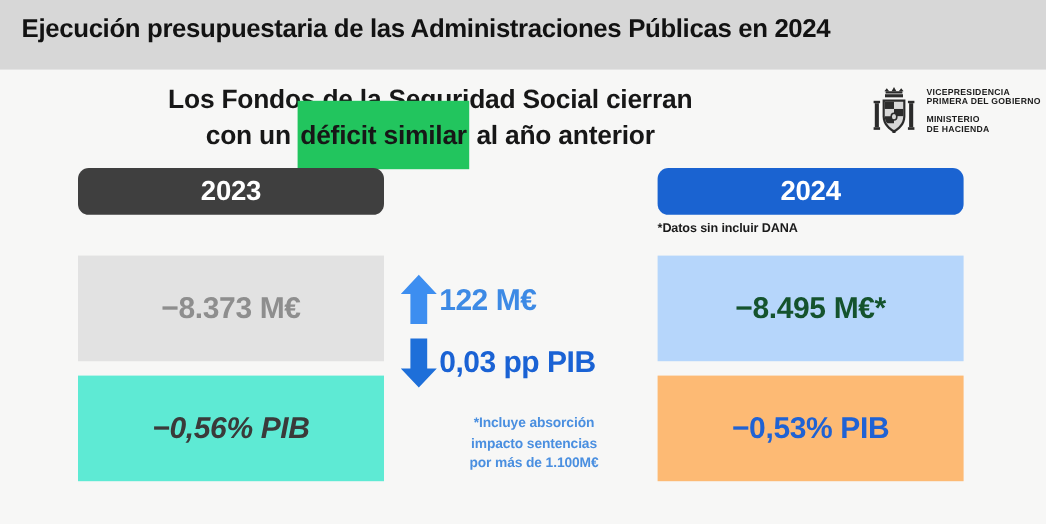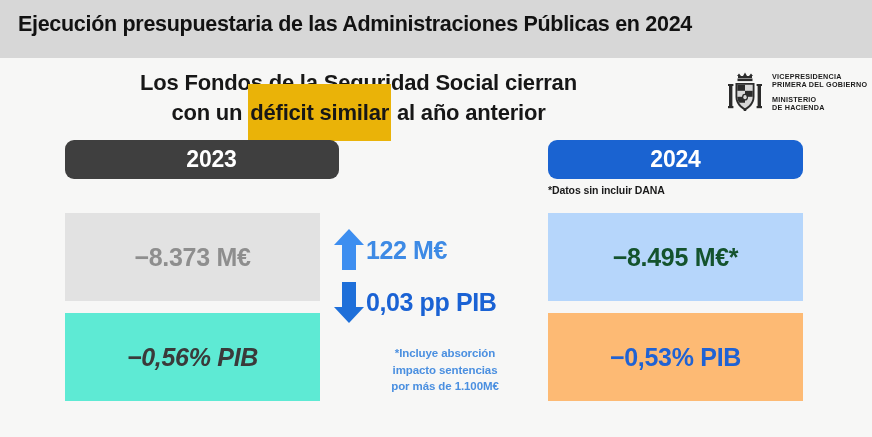--- a/index.html
+++ b/index.html
@@ -77,21 +77,21 @@
     top: 68px;
     width: 717px;
     text-align: center;
     font-size: 22px;
     font-weight: bold;
     color: #171717;
     line-height: 1.38;
     letter-spacing: -0.2px;
   }
   .subtitle .hl {
-    background: #eab308;
+    background: #22c55e;
     padding: 16px 2px;
     box-decoration-break: clone;
     -webkit-box-decoration-break: clone;
   }
 
   
   .col {
     position: absolute;
     width: 255px;
   }
@@ -103,21 +103,21 @@
     height: 39px;
     border-radius: 9px;
     display: flex;
     align-items: center;
     justify-content: center;
     font-size: 23px;
     font-weight: bold;
     color: #ffffff;
     letter-spacing: -0.2px;
   }
-  .pill-2023 { background: #3f3f3f; padding-left: 19px; }
+  .pill-2023 { background: #3f3f3f; }
   .pill-2024 { background: #1a63d1; }
 
   .pill-note {
     margin-top: 5px;
     font-size: 10.5px;
     font-weight: bold;
     color: #1a1a1a;
     letter-spacing: -0.1px;
   }
 

